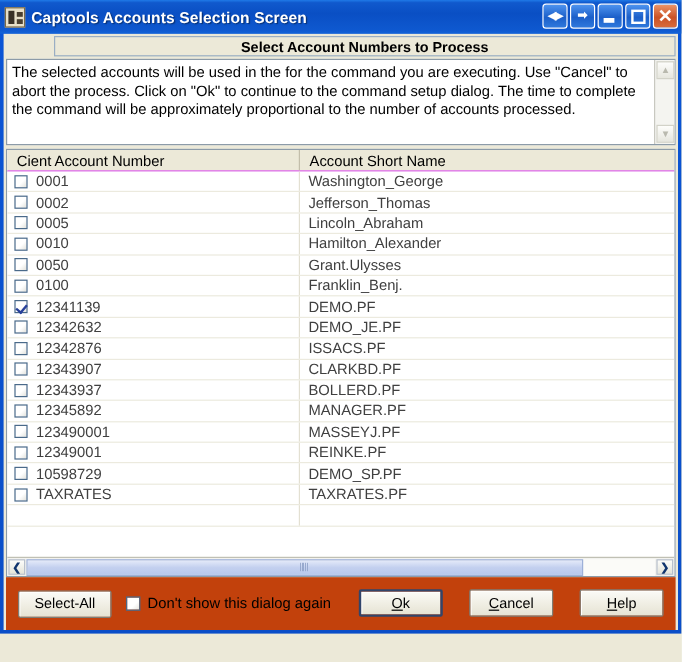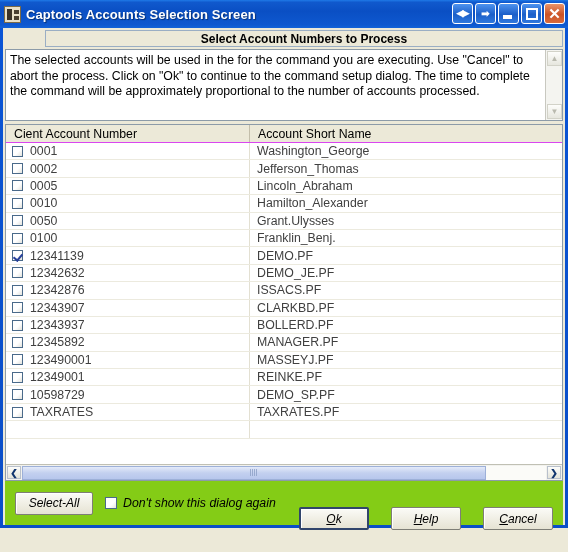--- a/index.html
+++ b/index.html
@@ -248,25 +248,24 @@
   }
   .grip {
     width: 7px; height: 7px;
     background: repeating-linear-gradient(90deg,#8fa2c8 0 1px, transparent 1px 2px);
     opacity: .85;
   }
   
   .bottombar {
     flex: 0 0 44px;
     height: 44px;
-    background: #84cc16;
+    background: #c2410c;
     display: flex; align-items: center;
     padding: 0 10px;
     position: relative;
-    font-style: italic;
   }
   .btn {
     height: 23px;
     background: linear-gradient(180deg,#fbfbf7,#e6e3d3);
     border: 1px solid #7e7e76;
     border-radius: 2px;
     font-size: 12px; color: #000;
     display: flex; align-items: center; justify-content: center;
     cursor: pointer;
     box-shadow: inset 1px 1px 0 #fff;
@@ -282,21 +281,21 @@
     font-size: 12.3px; color: #000;
     cursor: pointer;
   }
   .dontshow .cb2 {
     width: 12px; height: 12px;
     border: 1px solid #4a6a8a;
     background: linear-gradient(135deg,#ffffff 60%,#e4e4de);
     margin-right: 6px;
   }
   .right-btns {
-    position: absolute; right: 10px; top: 26px;
+    position: absolute; right: 10px; top: 10px;
     display: flex; gap: 22px;
   }
 </style>
 </head>
 <body>
 
 <div class="window">
 
   <div class="titlebar">
     <div class="app-icon"></div>
@@ -477,23 +476,23 @@
 
       <div class="dontshow">
         <span class="cb2"></span>
         <span>Don't show this dialog again</span>
       </div>
 
       <div class="right-btns">
         <div class="btn primary btn-ok">
           <span><u>O</u>k</span>
         </div>
+        <div class="btn btn-cancel">
+          <span><u>C</u>ancel</span>
+        </div>
         <div class="btn btn-help">
           <span><u>H</u>elp</span>
         </div>
-        <div class="btn btn-cancel">
-          <span><u>C</u>ancel</span>
-        </div>
       </div>
     </div>
 
   </div>
 </div>
 
 </body></html>

